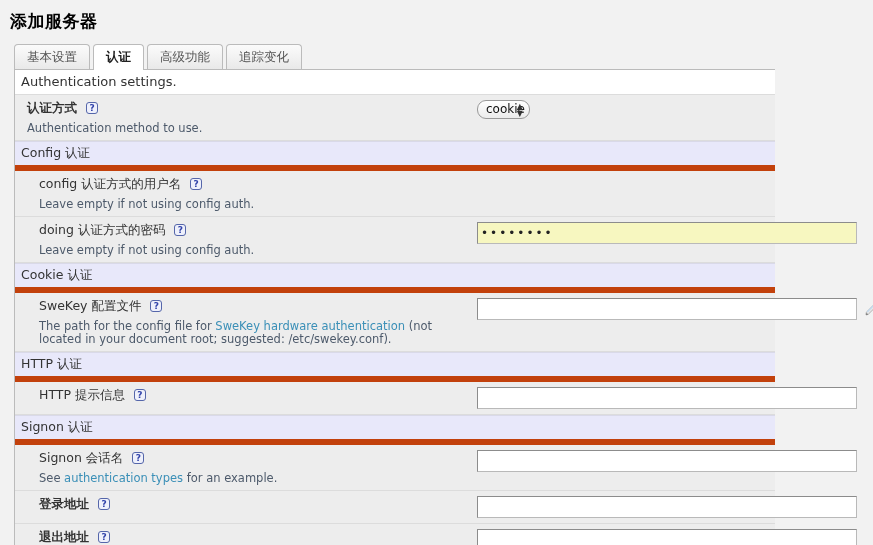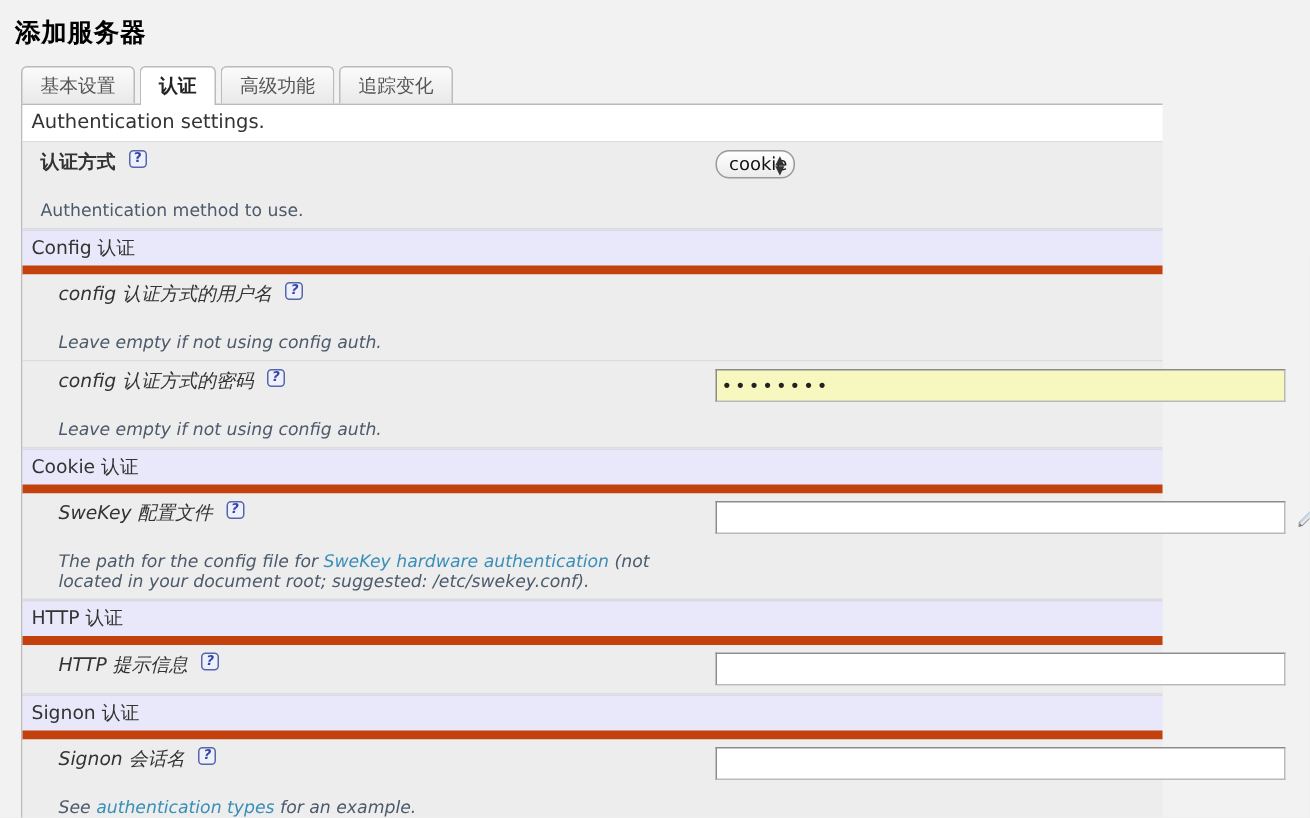--- a/index.html
+++ b/index.html
@@ -94,36 +94,37 @@
     background: #ededed;
     min-height: 28px;
   }
 
   .row-label {
     width: 462px;
     box-sizing: border-box;
     padding: 5px 6px 5px 12px;
     flex: 0 0 462px;
   }
-  .row-label.indent { padding-left: 24px; font-style: italic; }
+  .row-label.indent { padding-left: 24px; }
 
   .lbl-main {
     font-size: 12.5px;
     color: #333;
     line-height: 15px;
     display: flex;
+    align-items: center;
     white-space: nowrap;
   }
   .lbl-main .txt { font-weight: bold; color: #333; }
   .lbl-main .txt.reg { font-weight: normal; }
   .lbl-doc {
     font-size: 11.5px;
     color: #4d5a6b;
     line-height: 13px;
-    margin-top: 19px;
+    margin-top: 7px;
   }
   .lbl-doc a, .link {
     color: #3a8fb7;
     text-decoration: none;
   }
 
   .help-icon {
     display: inline-block;
     width: 12px;
     height: 12px;
@@ -271,21 +272,21 @@
         <span class="txt reg">config 认证方式的用户名</span>
         <span class="help-icon">?</span>
       </div>
       <div class="lbl-doc">Leave empty if not using config auth.</div>
     </div>
   </div>
 
   <div class="row">
     <div class="row-label indent">
       <div class="lbl-main">
-        <span class="txt reg">config 认证方式的密码</span>
+        <span class="txt reg">doing 认证方式的密码</span>
         <span class="help-icon">?</span>
       </div>
       <div class="lbl-doc">Leave empty if not using config auth.</div>
     </div>
     <div class="row-field">
       <input class="txtfield filled pw" type="text" value="••••••••" style="">
     </div>
   </div>
 
   <div class="section-header">Cookie 认证</div>

